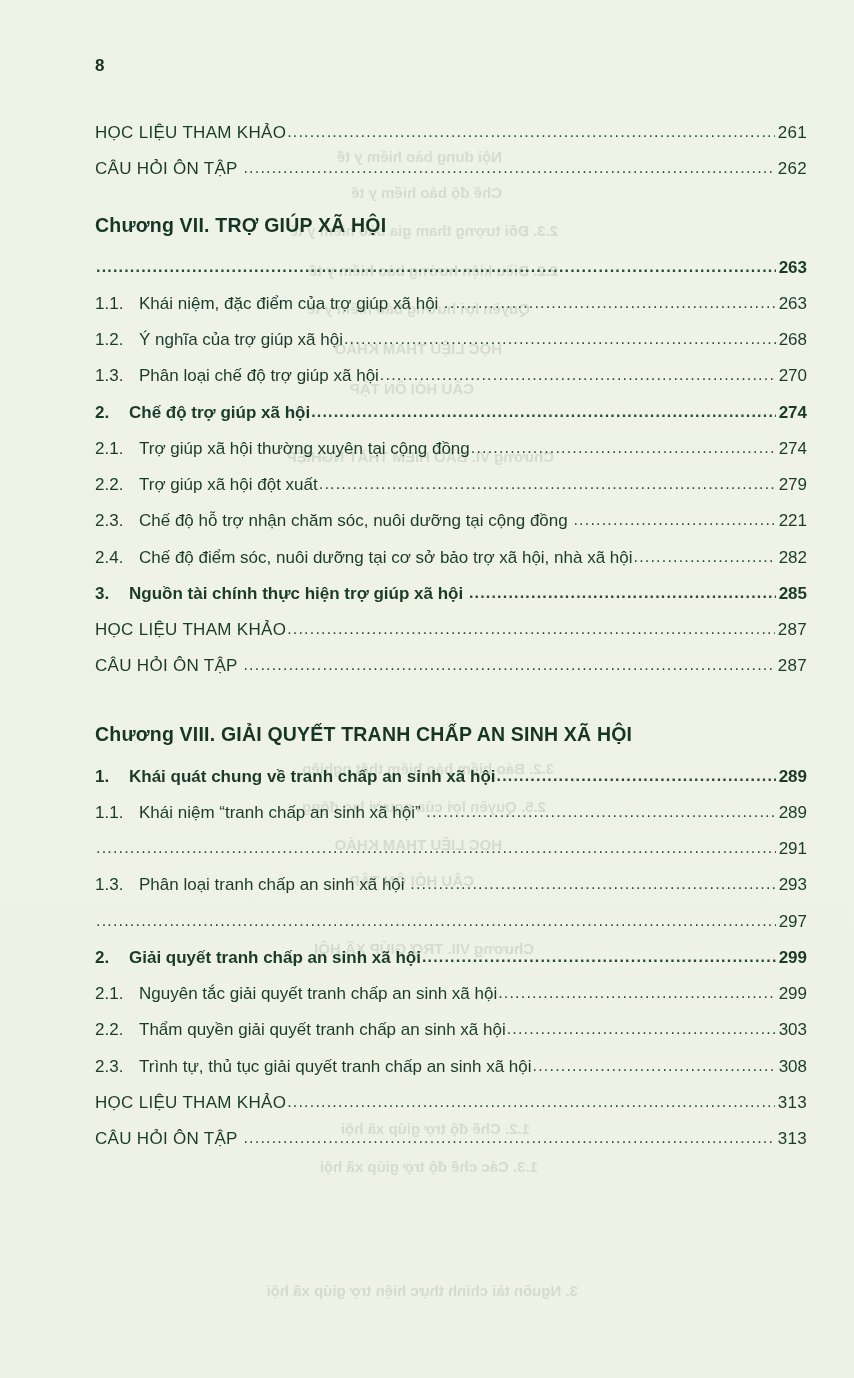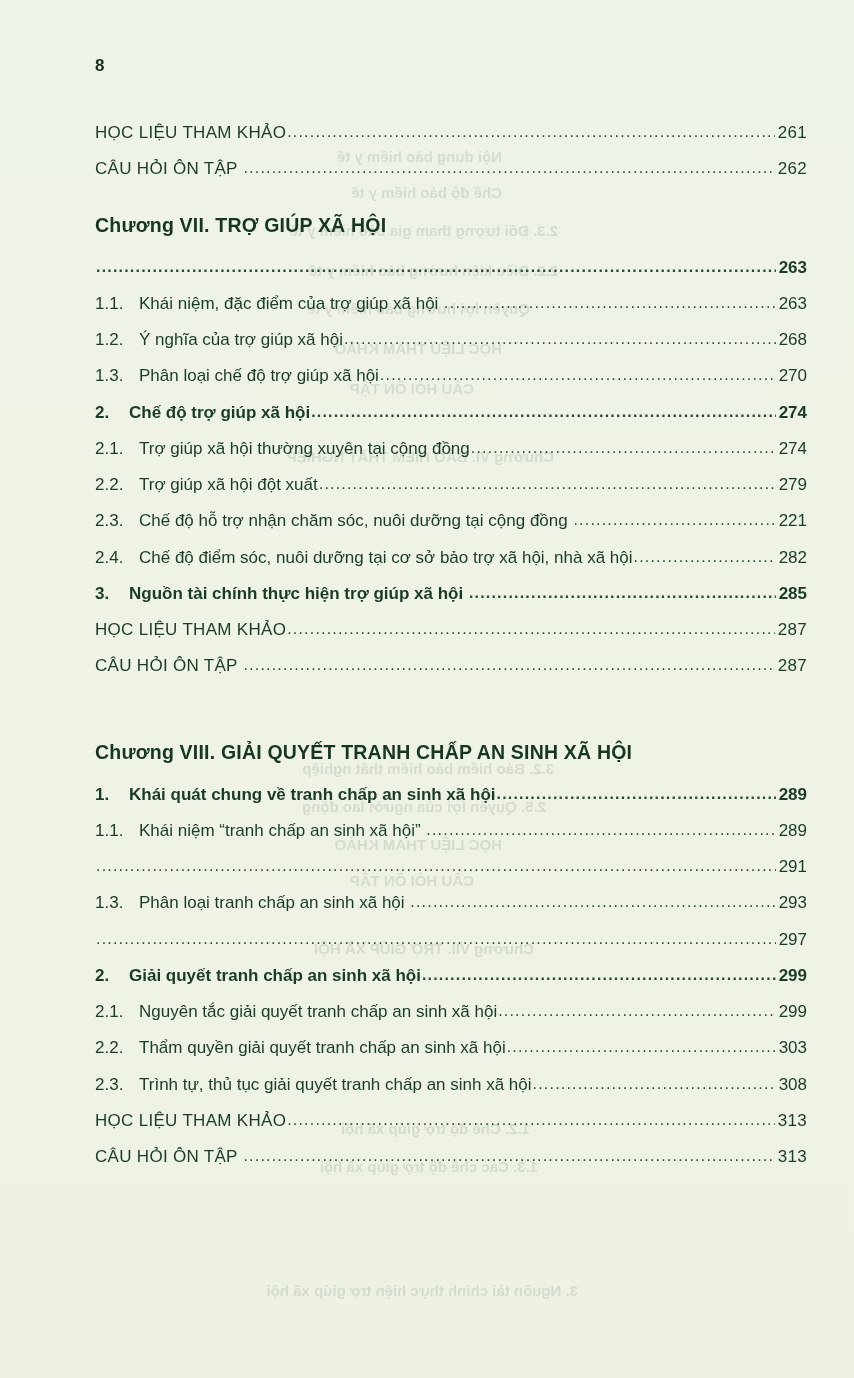--- a/index.html
+++ b/index.html
@@ -113,21 +113,21 @@
   }
 
   .chapter {
     font-size: 19.5px;
     font-weight: 700;
     letter-spacing: 0.2px;
     margin: 34px 0 20px 0;
     color: #163522;
   }
   .chapter.second {
-    margin-top: 64px;
+    margin-top: 46px;
   }
 </style>
 </head>
 <body>
 
 <div class="page">
 
   <div class="bleed" id="bleed-layer">
       <div class="bline" style="top: 148px; left: 352px;">Nội dung bảo hiểm y tế</div>
       <div class="bline" style="top: 184px; left: 352px;">Chế độ bảo hiểm y tế</div>

